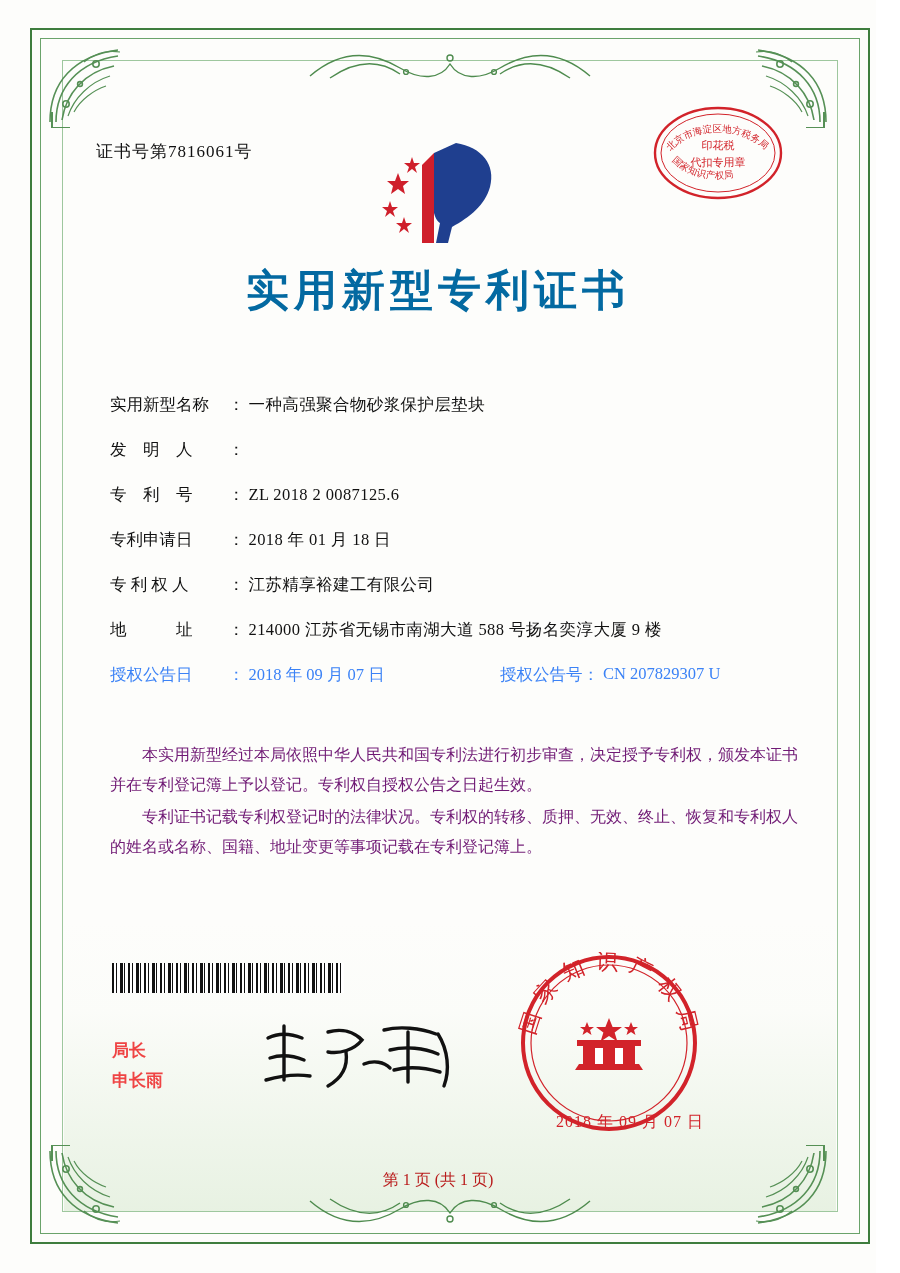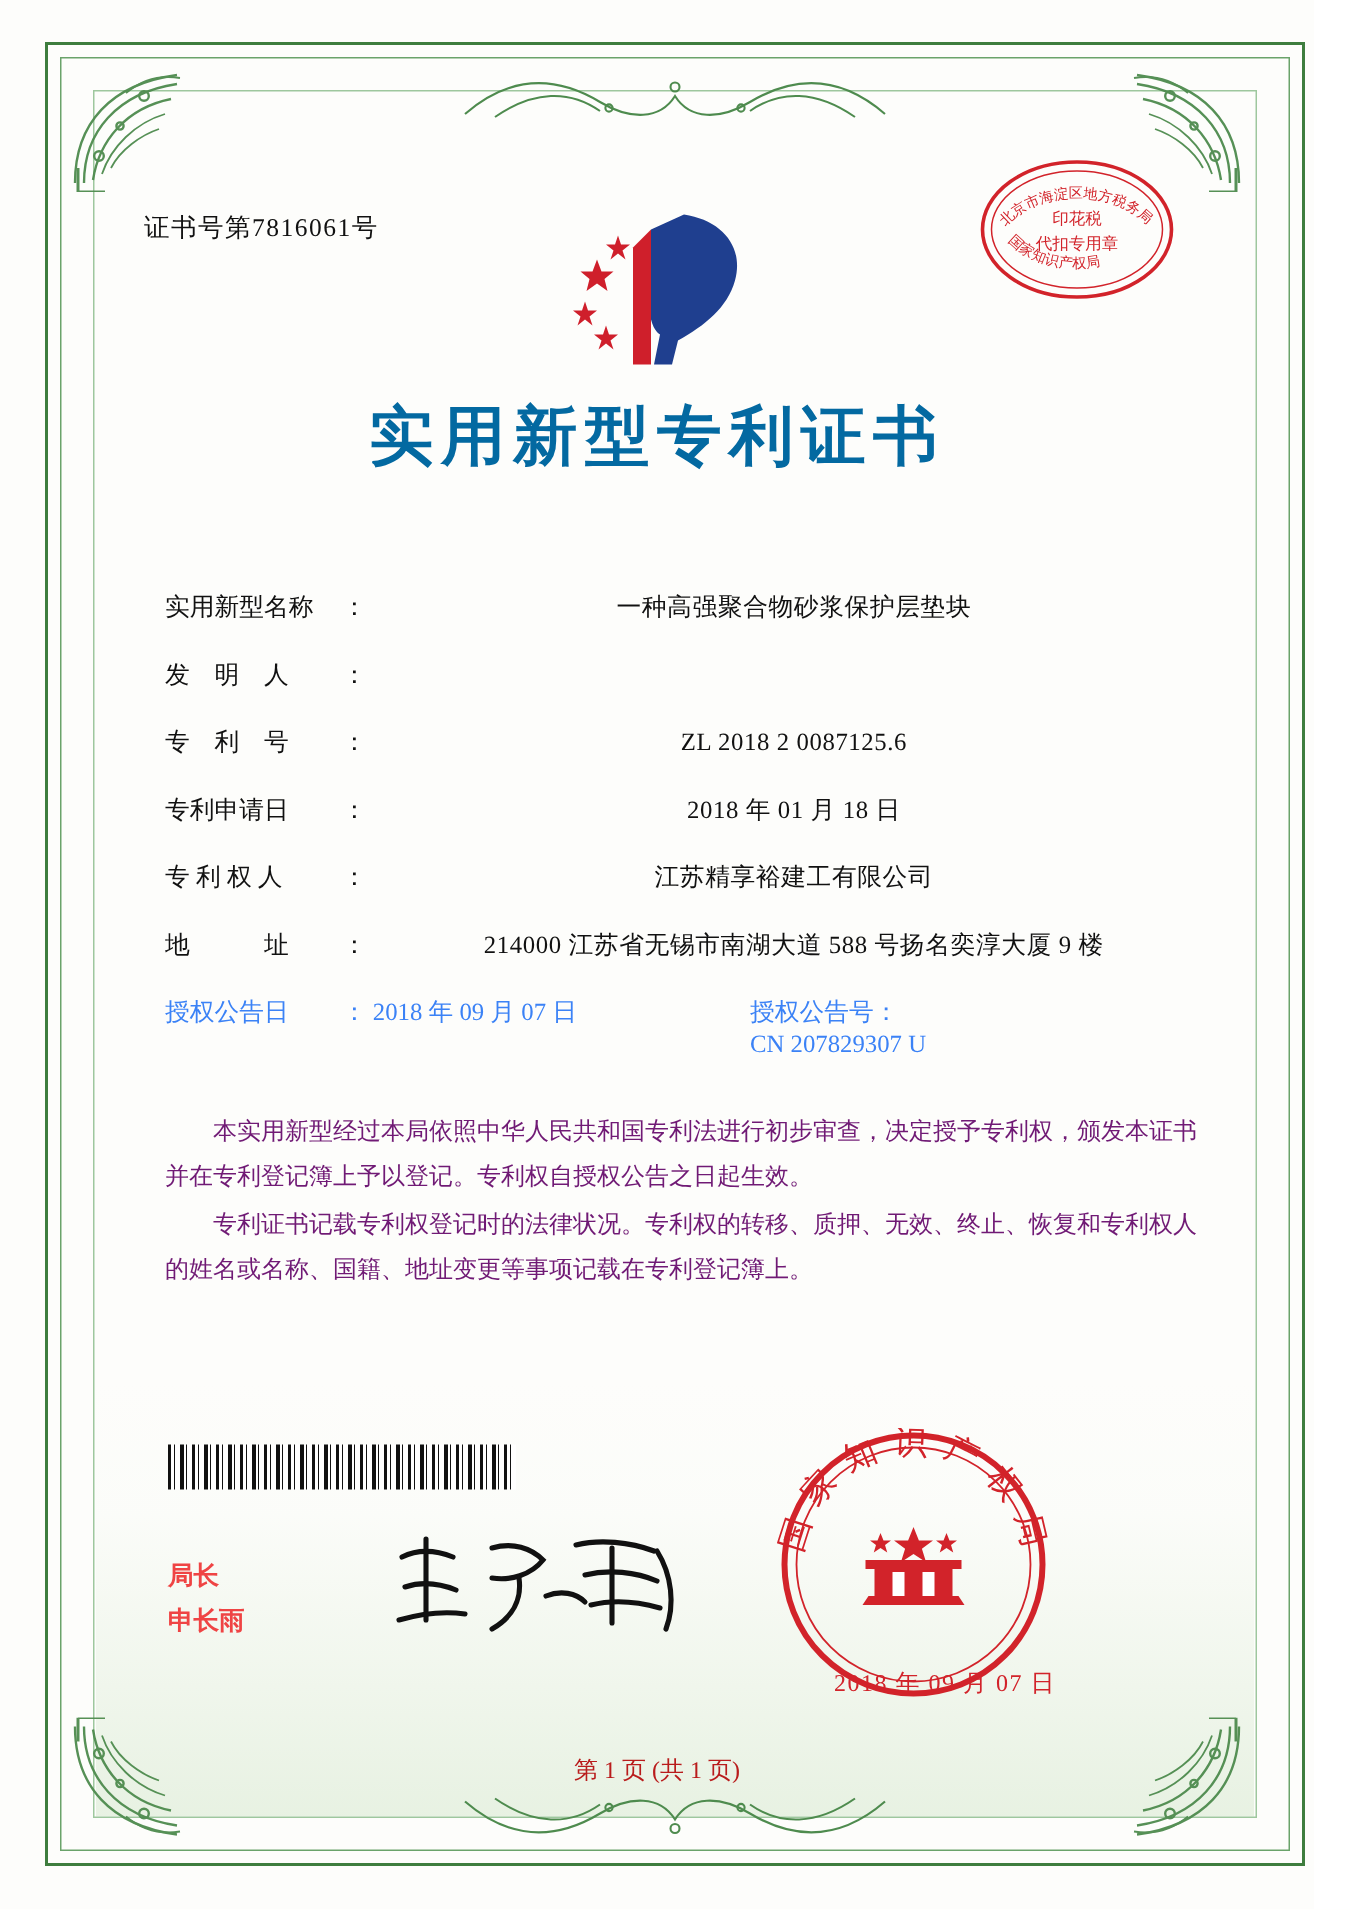--- a/index.html
+++ b/index.html
@@ -131,32 +131,32 @@
   }
   .field-label {
     width: 118px;
     flex: 0 0 118px;
     display: flex;
     justify-content: space-between;
     letter-spacing: 0;
     white-space: pre;
   }
   .field-colon { margin: 0 4px 0 0; }
-  .field-value { flex: 1 1 auto; letter-spacing: .4px; text-align: center; }
+  .field-value { flex: 1 1 auto; letter-spacing: .4px; }
 
   .grant-row {
     display: flex;
     align-items: baseline;
     font-size: 16.5px;
     color: #3b82f6;
     margin-top: 4px;
   }
   .grant-left { width: 390px; flex: 0 0 390px; display: flex; }
   .grant-left .field-label { width: 118px; flex: 0 0 118px; }
-  .grant-right { display: flex; flex-direction: column; }
+  .grant-right { display: flex; }
   .grant-right .gr-label { margin-right: 4px; }
 
   .paragraphs {
     position: absolute;
     left: 110px; top: 740px;
     width: 688px;
     font-size: 16px;
     line-height: 30px;
     color: #701a75;
     text-align: justify;

